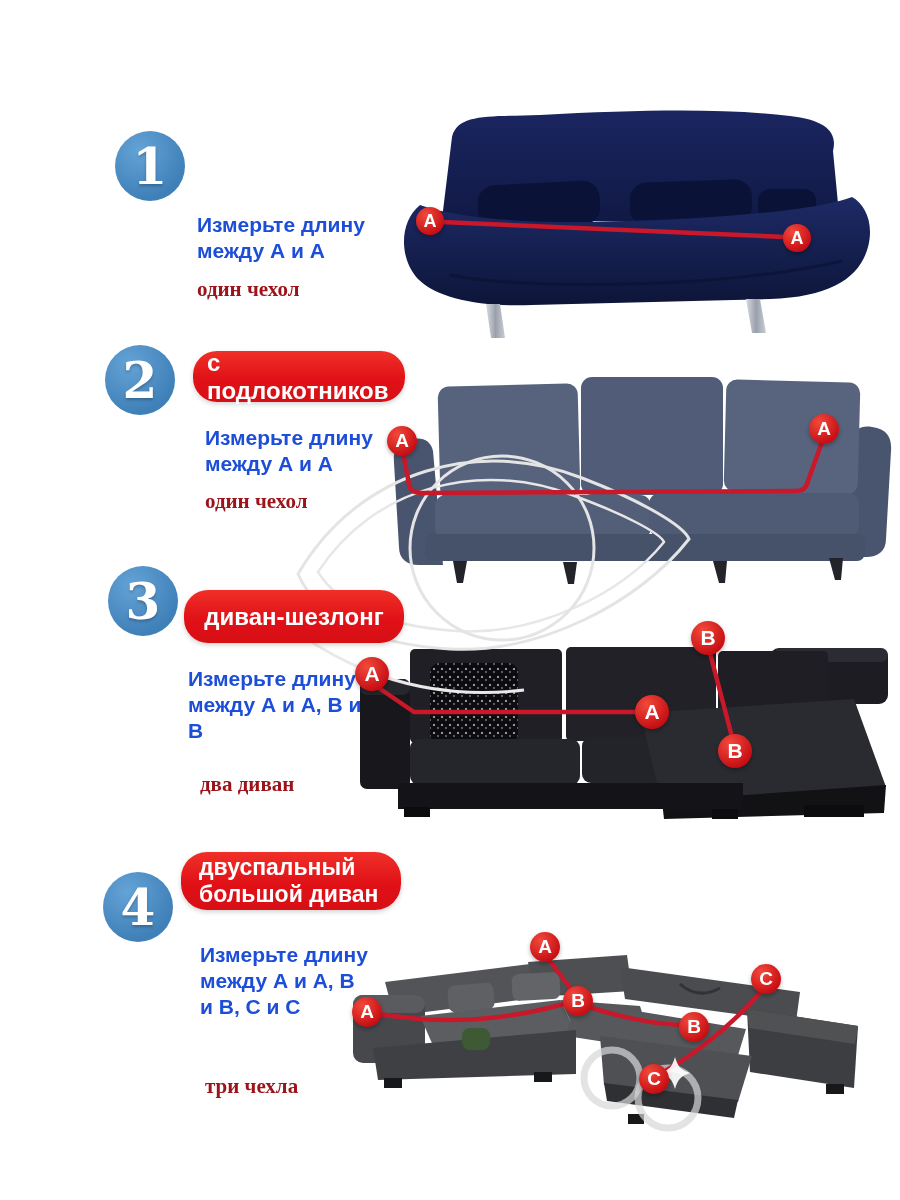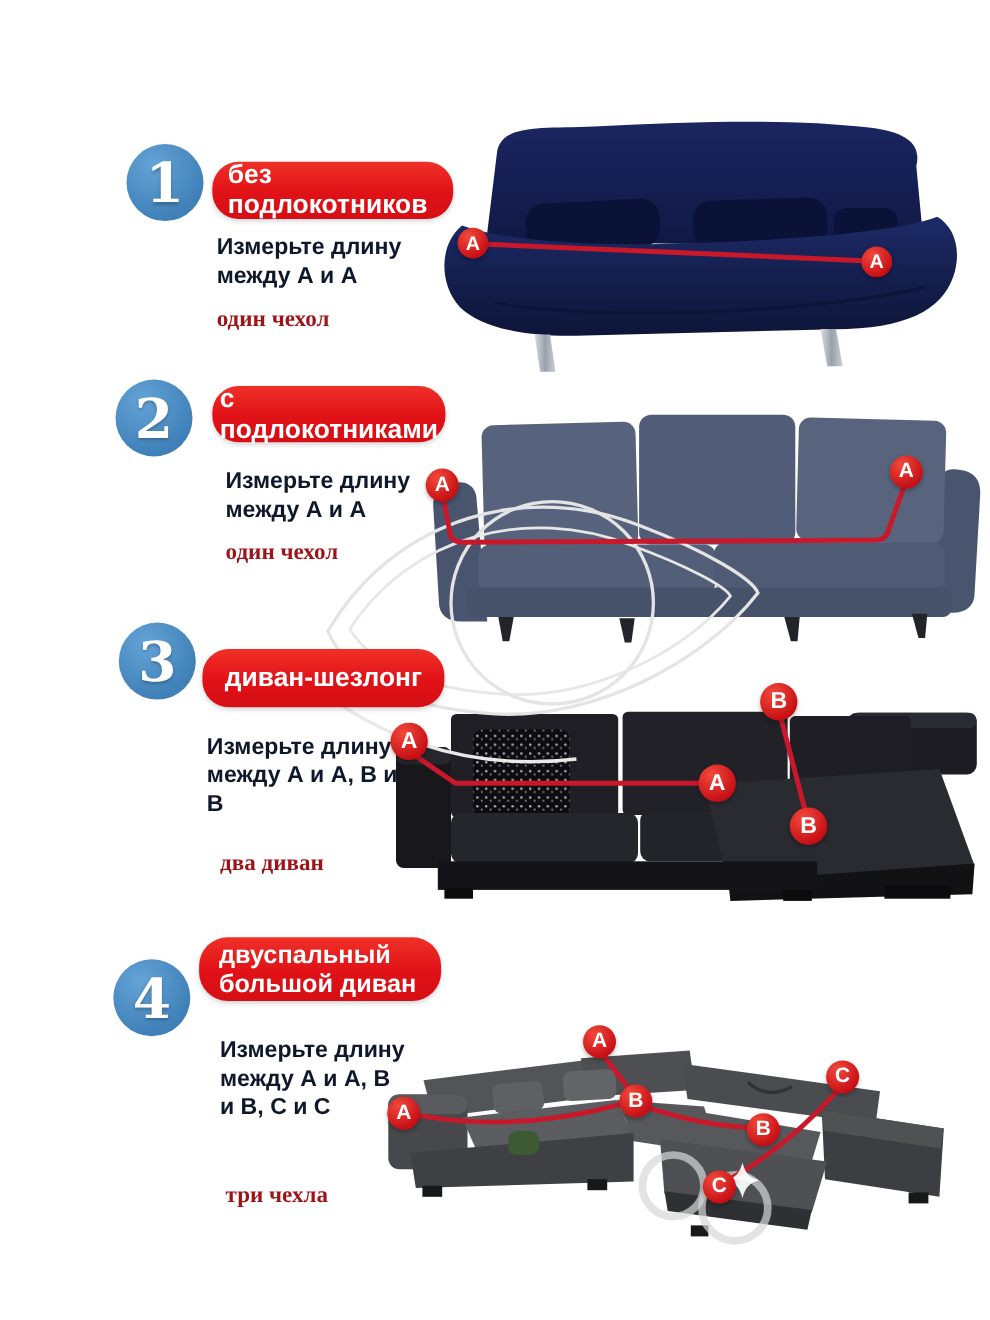--- a/index.html
+++ b/index.html
@@ -15,21 +15,21 @@
   .badge{position:absolute;width:70px;height:70px;border-radius:50%;z-index:4;
          background:radial-gradient(circle at 35% 28%,#64a3d6,#3f80b8 72%);
          color:#fff;display:flex;align-items:center;justify-content:center;
          font-family:"DejaVu Serif",serif;font-weight:bold;font-size:50px;
          text-shadow:0 2px 3px rgba(0,0,0,0.25);}
   .banner{position:absolute;z-index:4;box-sizing:border-box;
           background:linear-gradient(180deg,#f03028 0%,#e01117 55%,#d60f15 100%);
           color:#fff;font-weight:bold;font-size:24px;border-radius:24px;
           display:flex;align-items:center;justify-content:center;padding:0 14px;
           box-shadow:0 2px 5px rgba(0,0,0,0.18);white-space:pre-line;}
-  .instr{position:absolute;z-index:4;color:#0f172a;font-weight:bold;
+  .instr{position:absolute;z-index:4;color:#1d4ed8;font-weight:bold;
          font-size:21px;line-height:26px;white-space:pre-line;}
   .covers{position:absolute;z-index:4;color:#9c141a;font-weight:bold;font-size:21px;font-family:Liberation Serif, serif;}
   .marker{position:absolute;z-index:6;border-radius:50%;
           background:radial-gradient(circle at 35% 28%,#f2493c,#c50d13 75%);
           color:#fff;font-weight:bold;display:flex;align-items:center;justify-content:center;
           box-shadow:0 2px 4px rgba(0,0,0,0.3);}
   .mk28{width:28px;height:28px;font-size:18px;}
   .mk30{width:30px;height:30px;font-size:19px;}
   .mk34{width:34px;height:34px;font-size:21px;}
   
@@ -151,22 +151,21 @@
     <path d="M262,602 C332,670 424,702 524,690" stroke="#e9e9e9" stroke-width="3" fill="none"></path>
     <circle cx="612" cy="1078" r="28" stroke="rgba(215,215,215,0.7)" stroke-width="7" fill="none"></circle>
     <circle cx="668" cy="1098" r="30" stroke="rgba(215,215,215,0.7)" stroke-width="7" fill="none"></circle>
   </svg>
 
   <div class="badge n1">1</div>
   <div class="badge n2">2</div>
   <div class="badge n3">3</div>
   <div class="badge n4">4</div>
 
-  <div class="banner b1">без подлокотников</div>
-  <div class="banner b2">с подлокотниками</div>
+  <div class="banner b2">с подлокотников</div>
   <div class="banner b4">двуспальный
 большой диван</div>
   <div class="banner b3">диван-шезлонг</div>
 
   <div class="instr i1">Измерьте длину
 между А и А</div>
   <div class="instr i2">Измерьте длину
 между А и А</div>
   <div class="instr i3">Измерьте длину
 между А и А, В и

